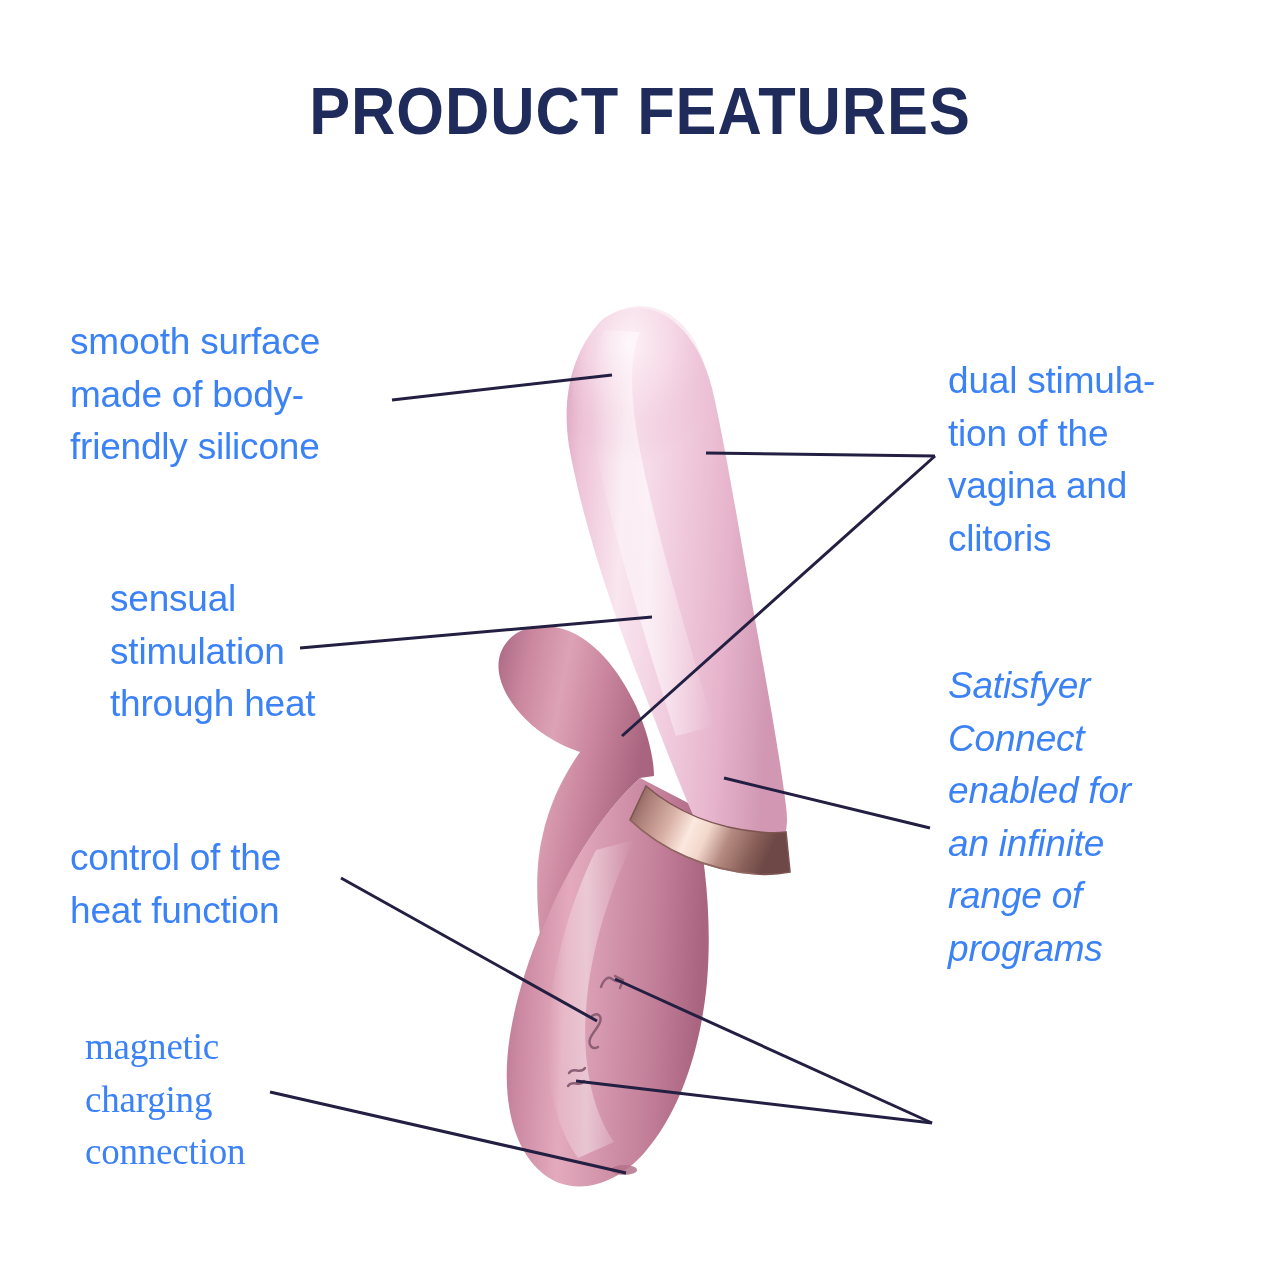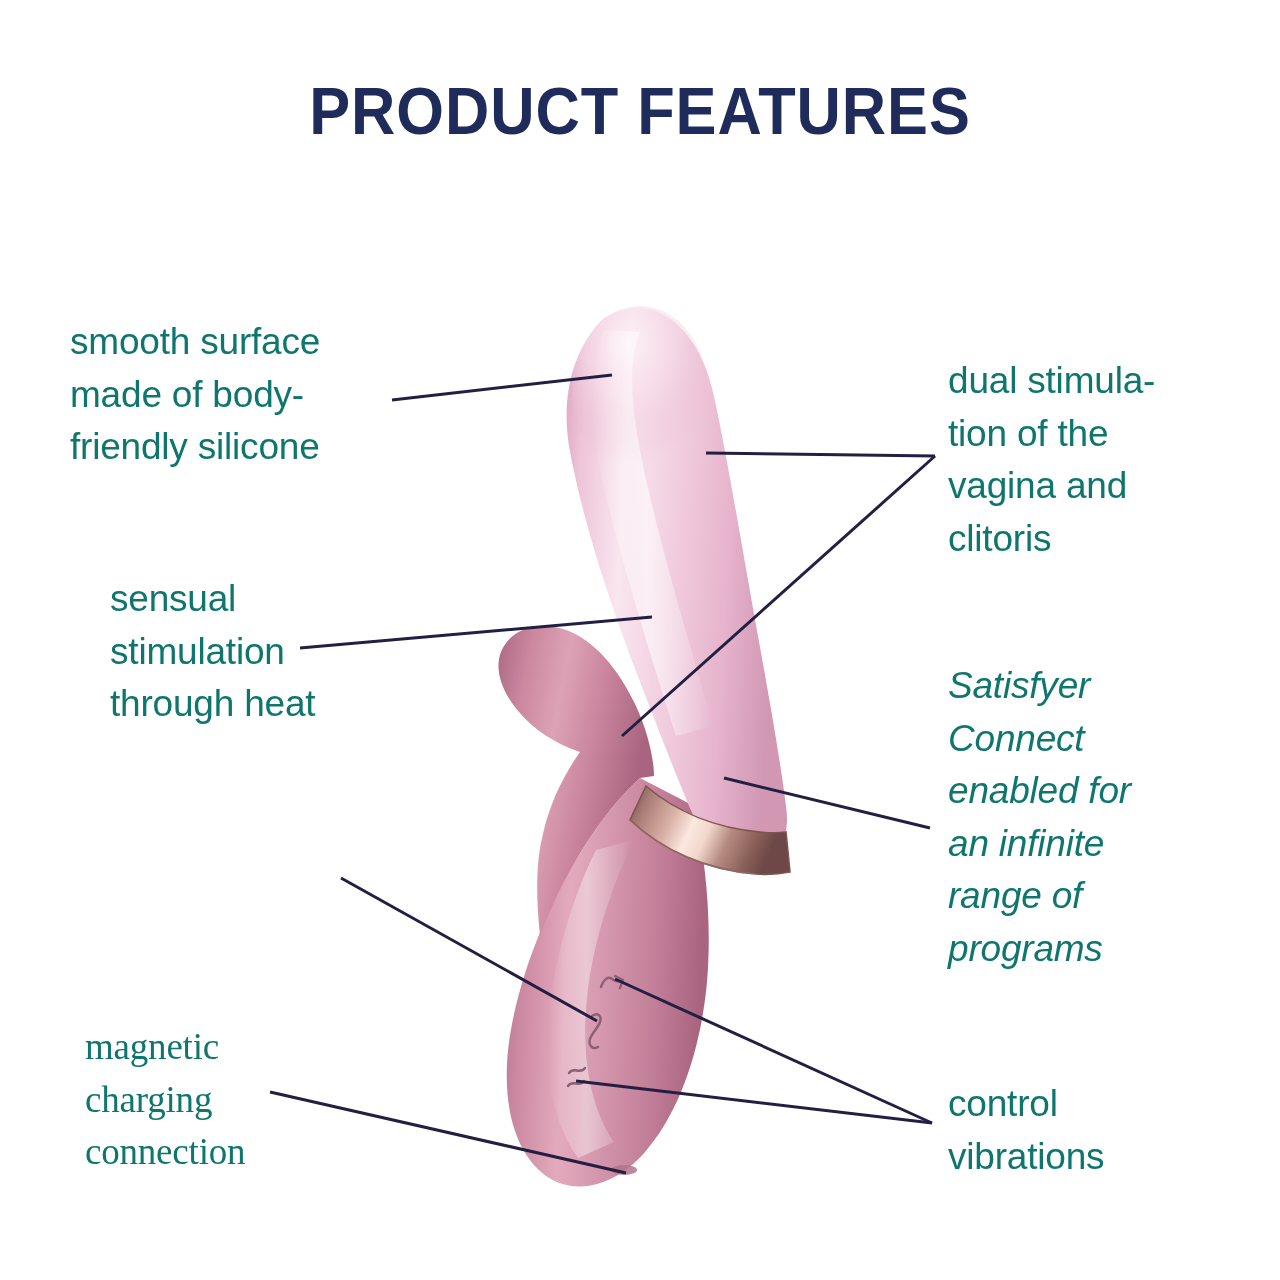--- a/index.html
+++ b/index.html
@@ -32,21 +32,21 @@
     letter-spacing: 1px;
     transform: scaleX(0.93);
     transform-origin: center top;
     line-height: 1;
     white-space: nowrap;
   }
 
   
   .label {
     position: absolute;
-    color: #0f766e;
+    color: #3b82f6;
     font-family: "Liberation Sans", sans-serif;
     font-weight: 400;
     font-size: 37px;
     line-height: 1.42;
     letter-spacing: -0.2px;
     white-space: pre-line;
   }
   .label.left  { text-align: left; }
   .label.right { text-align: left; }
 
@@ -258,33 +258,33 @@
   </svg>
 
   <div class="label left" style="left:70px; top:316px; width:345px;">smooth surface
 made of body-
 friendly silicone</div>
 
   <div class="label left" style="left:70px; top:573px; width:300px;margin-left:40px;">sensual
 stimulation
 through heat</div>
 
+  <div class="label left" style="left:70px; top:832px; width:320px;">control of the
+heat function</div>
 
   <div class="label left" style="left:85px; top:1021px; width:300px;font-family:Liberation Serif, serif;">magnetic
 charging
 connection</div>
 
   <div class="label right" style="left:948px; top:355px; width:280px;">dual stimula-
 tion of the
 vagina and
 clitoris</div>
 
   <div class="label right" style="left:948px; top:660px; width:270px;font-style:italic;">Satisfyer
 Connect
 enabled for
 an infinite
 range of
 programs</div>
 
-  <div class="label right" style="left:948px; top:1078px; width:260px;">control
-vibrations</div>
 
 </div>
 
 </body></html>

